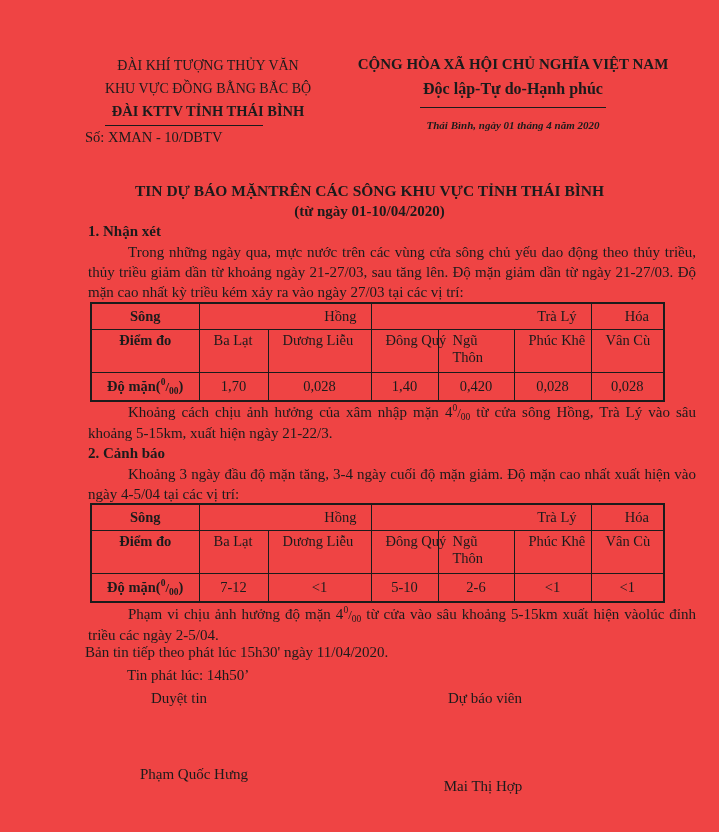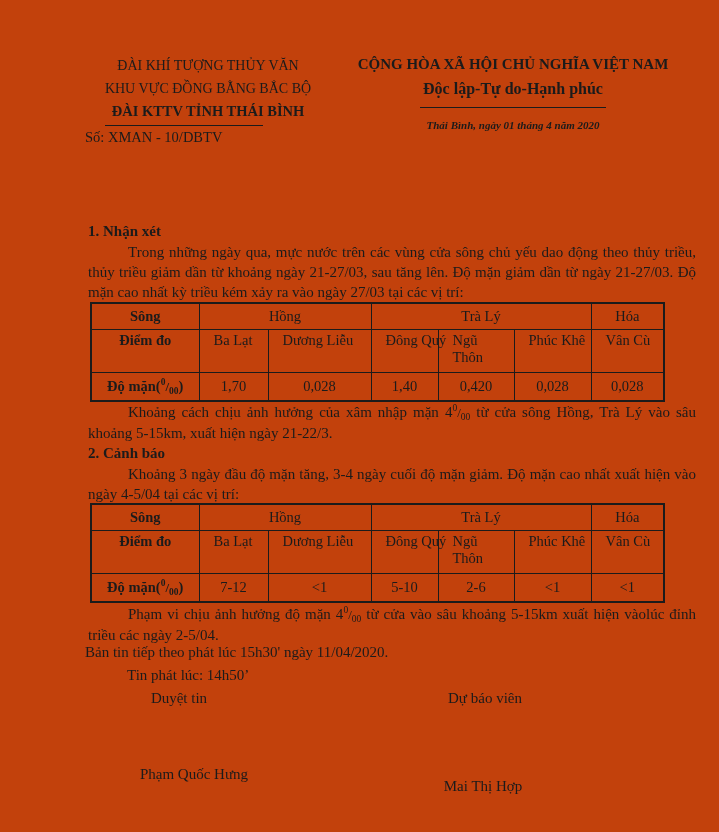--- a/index.html
+++ b/index.html
@@ -1,18 +1,18 @@
 <!DOCTYPE html>
 <html><head>
 <meta charset="utf-8">
 <style>
   html,body { margin:0; padding:0; background:#f2f2f2; }
   .page {
     position:relative; width:719px; height:832px; margin:0 auto;
-    background:#c2410c; color:#1b1b1b;
+    background:#ef4444; color:#1b1b1b;
     font-family:"Liberation Serif","DejaVu Serif",serif;
     overflow:hidden;
   }
   .abs { position:absolute; }
 
   
   .hdr-left { left:85px; top:54px; width:246px; text-align:center; font-size:14px; line-height:23px; }
   .hdr-left .org3 { font-weight:bold; font-size:14.5px; }
   .hdr-left .rule { width:158px; border-top:1.6px solid #1b1b1b; margin:2px auto 1px 20px; height:0; }
   .hdr-left .docnum { text-align:left; font-size:14.5px; line-height:20px; }
@@ -36,21 +36,21 @@
   .plain { font-size:15px; }
 
   sup.pm { font-size:9.5px; line-height:0; vertical-align:super; }
   sub.pm { font-size:9.5px; line-height:0; vertical-align:baseline; position:relative; top:3px; }
   span.pm-slash { font-size:13px; }
 
   
   table.sal { left:90px; border-collapse:collapse; table-layout:fixed; width:574px;
               font-size:14.5px; border:2px solid #1b1b1b; }
   table.sal td { border:1.6px solid #1b1b1b; padding:2px 14px; }
-  .r1 td { height:21px; text-align:center; }
+  .r1 td { height:21px; text-align:right; }
   .r2 td { height:38px; vertical-align:top; padding-top:3px; }
   .r3 td { height:23px; text-align:center; }
   td.hd { font-weight:bold; text-align:center; }
   td.st { text-align:left; padding-left:5px; white-space:nowrap; }
   td.st-wrap { text-align:left; padding-left:5px; padding-right:20px; }
   td.lbl { font-weight:bold; text-align:center; padding-left:4px; white-space:nowrap; }
 
   .sig { position:absolute; transform:translateX(-50%); font-size:15px; white-space:nowrap; }
 </style>
 </head>
@@ -66,20 +66,24 @@
     <div class="docnum">Số: XMAN - 10/DBTV</div>
   </div>
 
   <div class="abs hdr-right">
     <div class="country">CỘNG HÒA XÃ HỘI CHỦ NGHĨA VIỆT NAM</div>
     <div class="motto">Độc lập-Tự do-Hạnh phúc</div>
     <div class="rule"></div>
     <div class="dateline">Thái Bình, ngày 01 tháng 4 năm 2020</div>
   </div>
 
+  <div class="abs title-block">
+    <div class="title-main">TIN DỰ BÁO MẶNTRÊN CÁC SÔNG KHU VỰC TỈNH THÁI BÌNH</div>
+    <div class="title-sub">(từ ngày 01-10/04/2020)</div>
+  </div>
 
   <div class="abs heading" style="top:223px;">1. Nhận xét</div>
 
   <p class="abs para" style="top:242px;">Trong những ngày qua, mực nước trên các vùng cửa sông chủ yếu dao động theo thủy triều, thủy triều giảm dần từ khoảng ngày 21-27/03, sau tăng lên. Độ mặn giảm dần từ ngày 21-27/03. Độ mặn cao nhất kỳ triều kém xảy ra vào ngày 27/03 tại các vị trí:</p>
 
   <table class="abs sal" style="top:302px;">
     <colgroup>
       <col style="width:108px">
         <col style="width:69px">
         <col style="width:103px">

